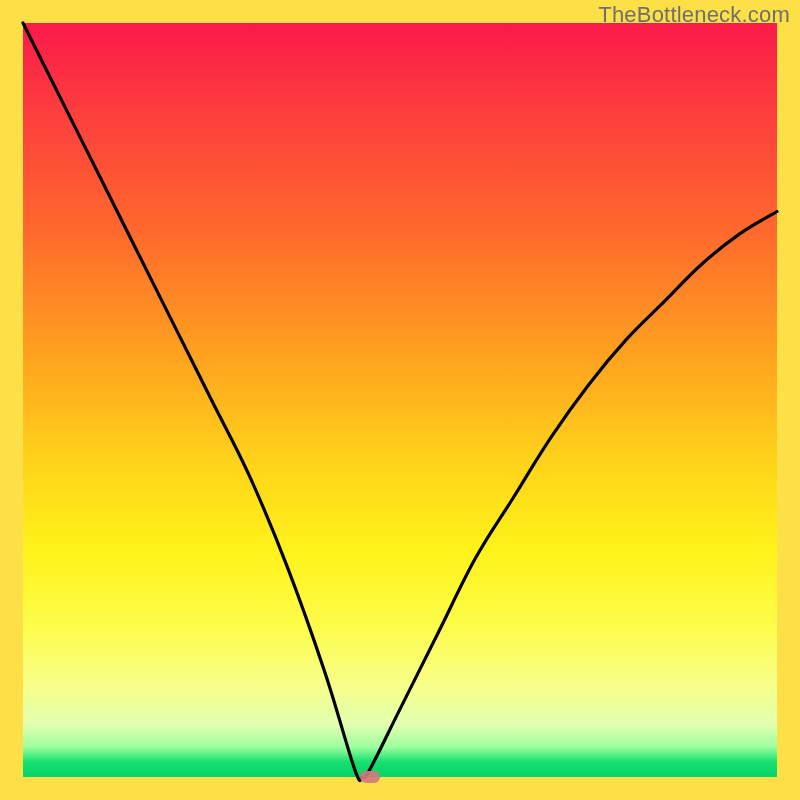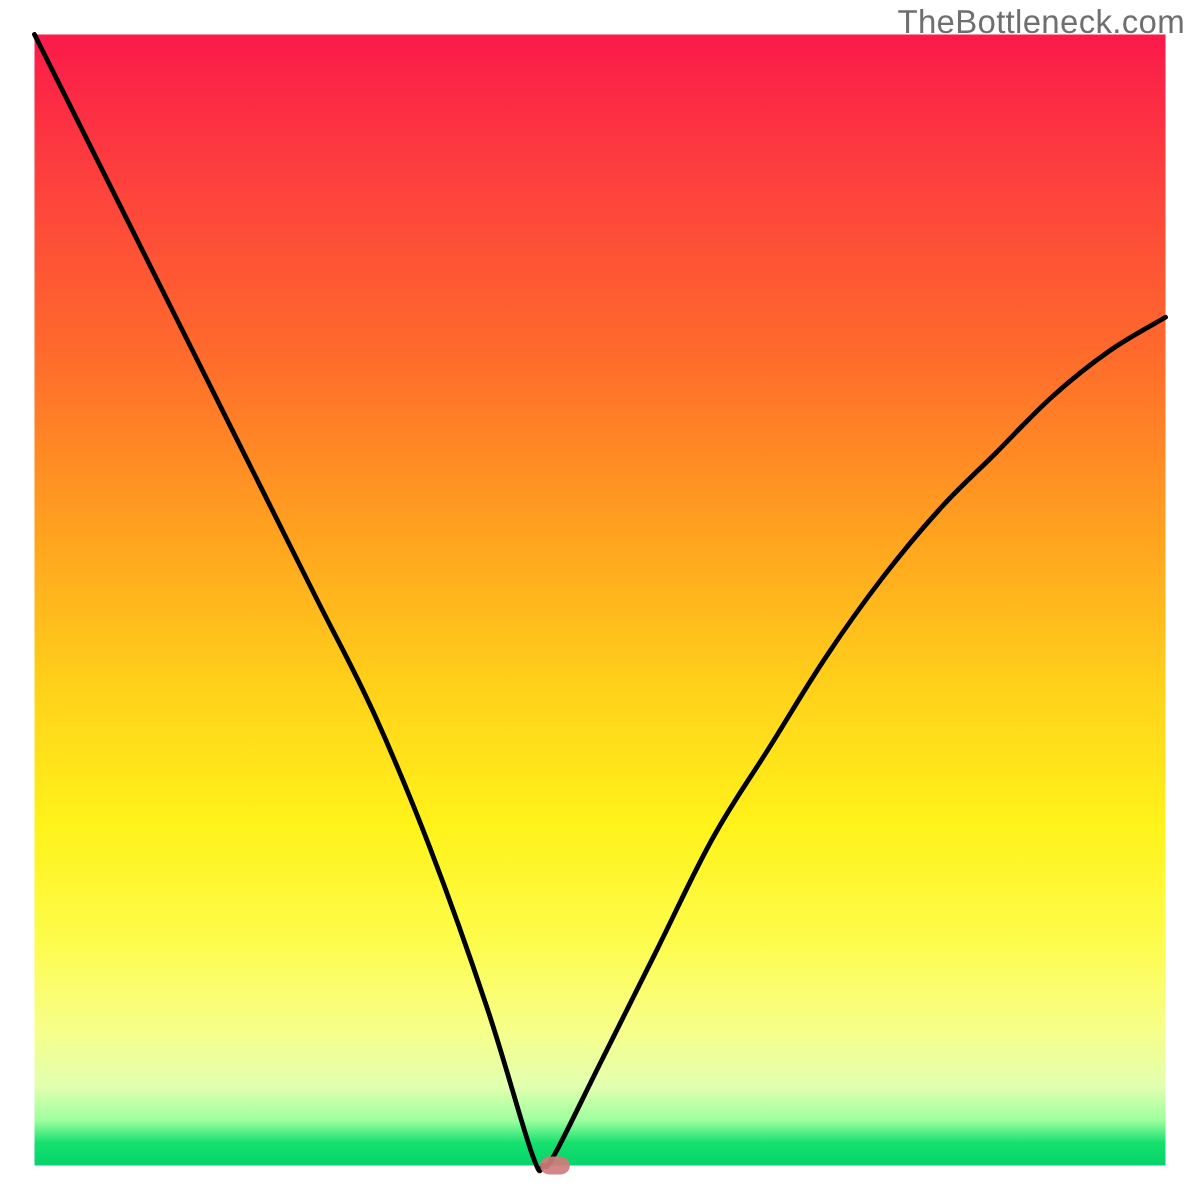--- a/index.html
+++ b/index.html
@@ -10,21 +10,21 @@
     height: 800px;
     position: relative;
     font-family: Arial, Helvetica, sans-serif;
   }
   .frame {
     position: absolute;
     top: 0;
     left: 0;
     width: 800px;
     height: 800px;
-    background: #ffffff;
+    background: #fde047;
   }
   .plot-area {
     position: absolute;
     left: 23px;
     top: 23px;
     width: 754px;
     height: 754px;
     
     background: linear-gradient(
       to bottom,

